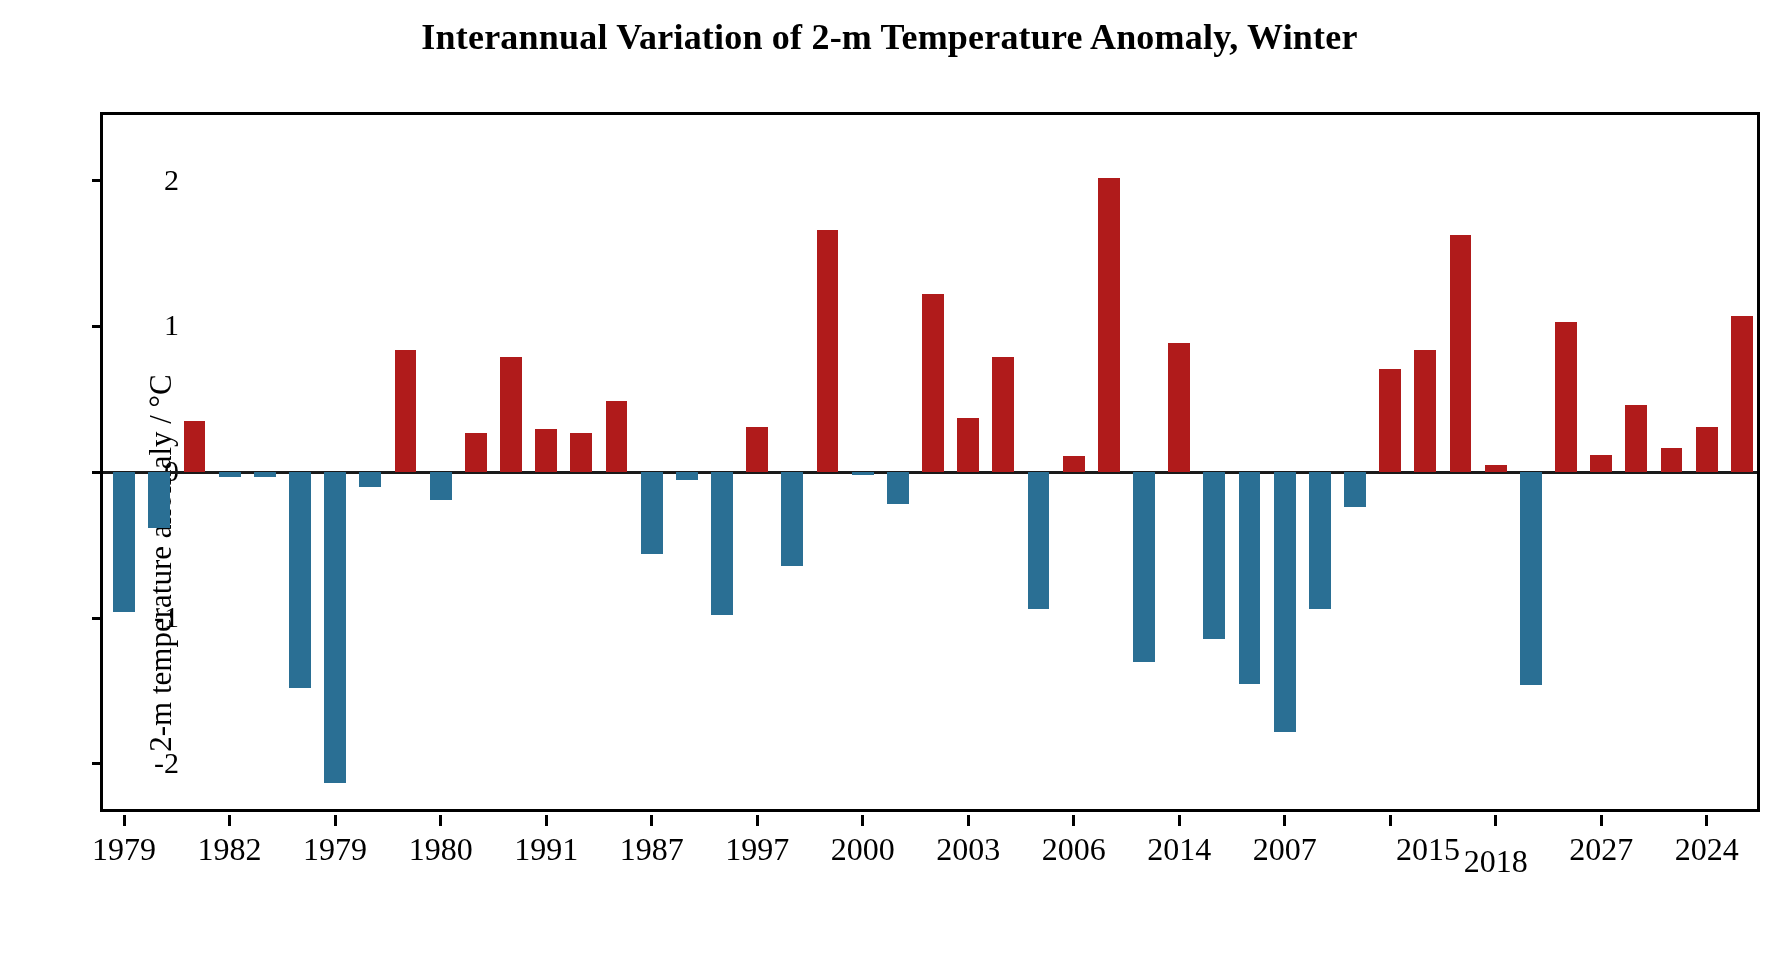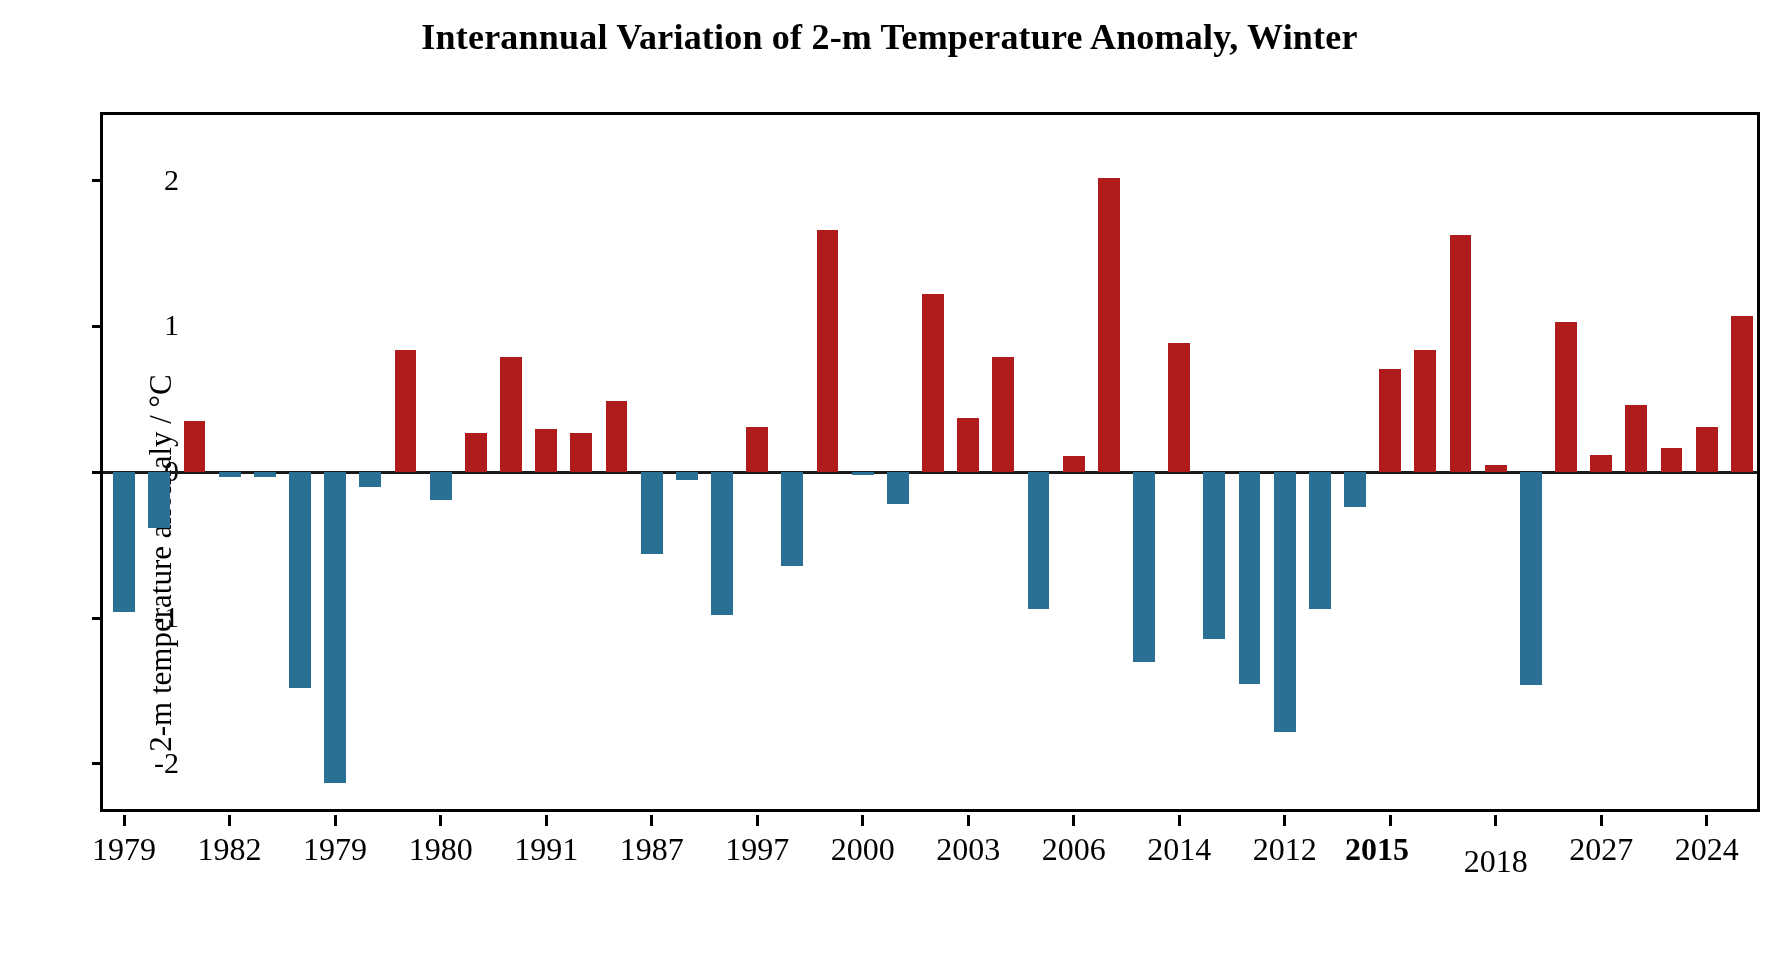--- a/index.html
+++ b/index.html
@@ -158,23 +158,23 @@
         <div class="xtick-label" style="left: 584.153px; top: 716px;">1997</div>
         <div class="xtick-mark" style="left: 758.161px; top: 700px;"></div>
         <div class="xtick-label" style="left: 689.661px; top: 716px;">2000</div>
         <div class="xtick-mark" style="left: 863.669px; top: 700px;"></div>
         <div class="xtick-label" style="left: 795.169px; top: 716px;">2003</div>
         <div class="xtick-mark" style="left: 969.178px; top: 700px;"></div>
         <div class="xtick-label" style="left: 900.678px; top: 716px;">2006</div>
         <div class="xtick-mark" style="left: 1074.69px; top: 700px;"></div>
         <div class="xtick-label" style="left: 1006.19px; top: 716px;">2014</div>
         <div class="xtick-mark" style="left: 1180.19px; top: 700px;"></div>
-        <div class="xtick-label" style="left: 1111.69px; top: 716px;">2012</div>
+        <div class="xtick-label" style="left: 1111.69px; top: 716px;">2007</div>
         <div class="xtick-mark" style="left: 1285.7px; top: 700px;"></div>
-        <div class="xtick-label" style="left: 1204px; top: 716px; font-weight: bold;">2015</div>
+        <div class="xtick-label" style="left: 1255px; top: 716px;">2015</div>
         <div class="xtick-mark" style="left: 1391.21px; top: 700px;"></div>
         <div class="xtick-label" style="left: 1322.71px; top: 728px;">2018</div>
         <div class="xtick-mark" style="left: 1496.72px; top: 700px;"></div>
         <div class="xtick-label" style="left: 1428.22px; top: 716px;">2027</div>
         <div class="xtick-mark" style="left: 1602.23px; top: 700px;"></div>
         <div class="xtick-label" style="left: 1533.73px; top: 716px;">2024</div>
       </div>
 
     <div id="plot-area">
       <div id="zero-line" style="top: 355.792px;"></div>

